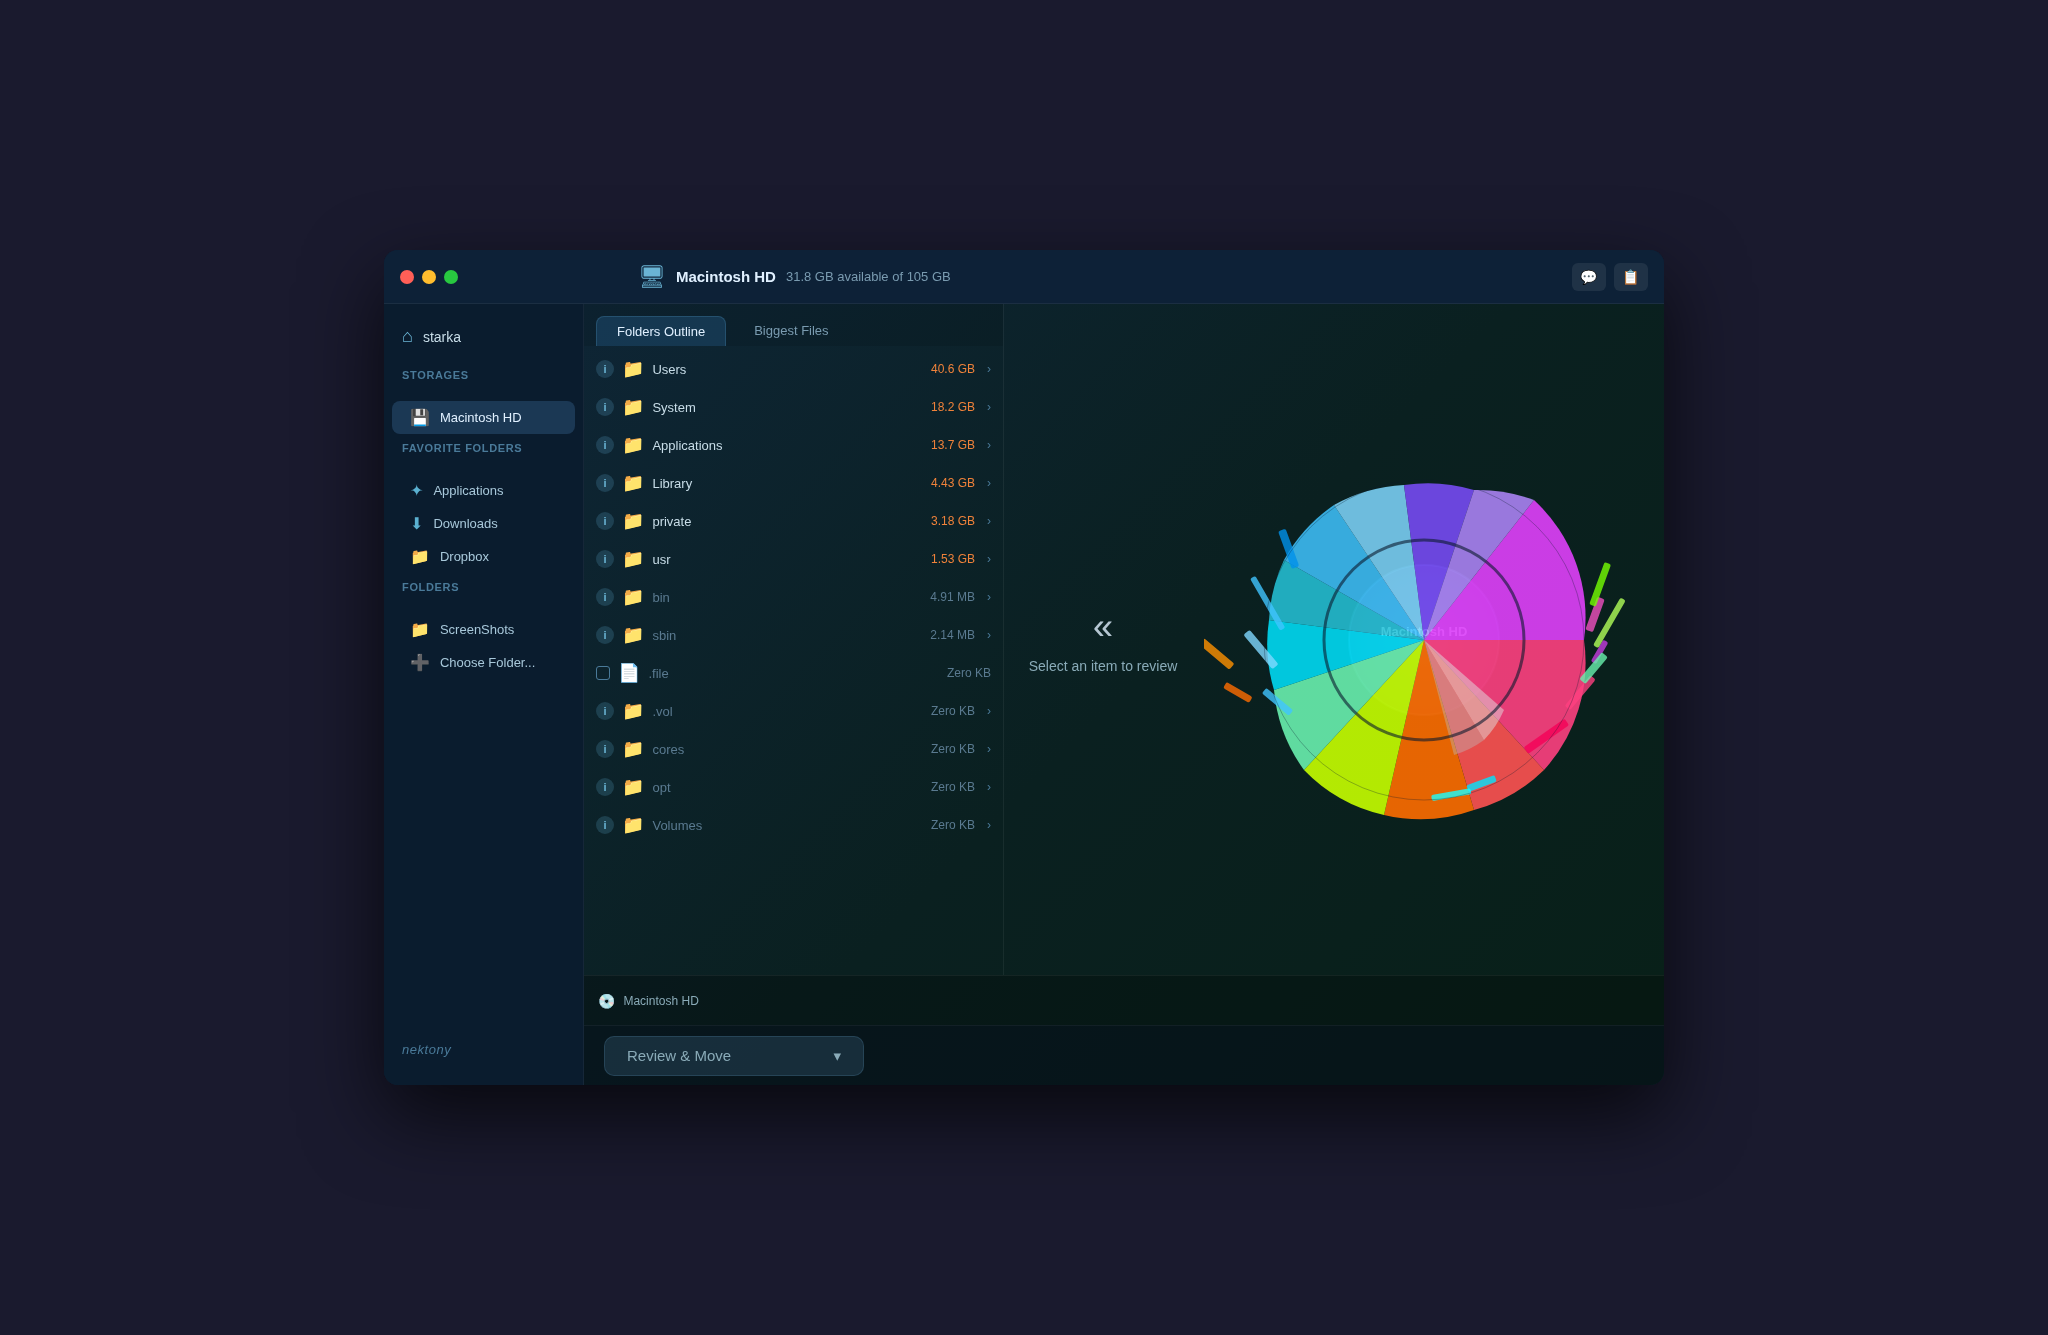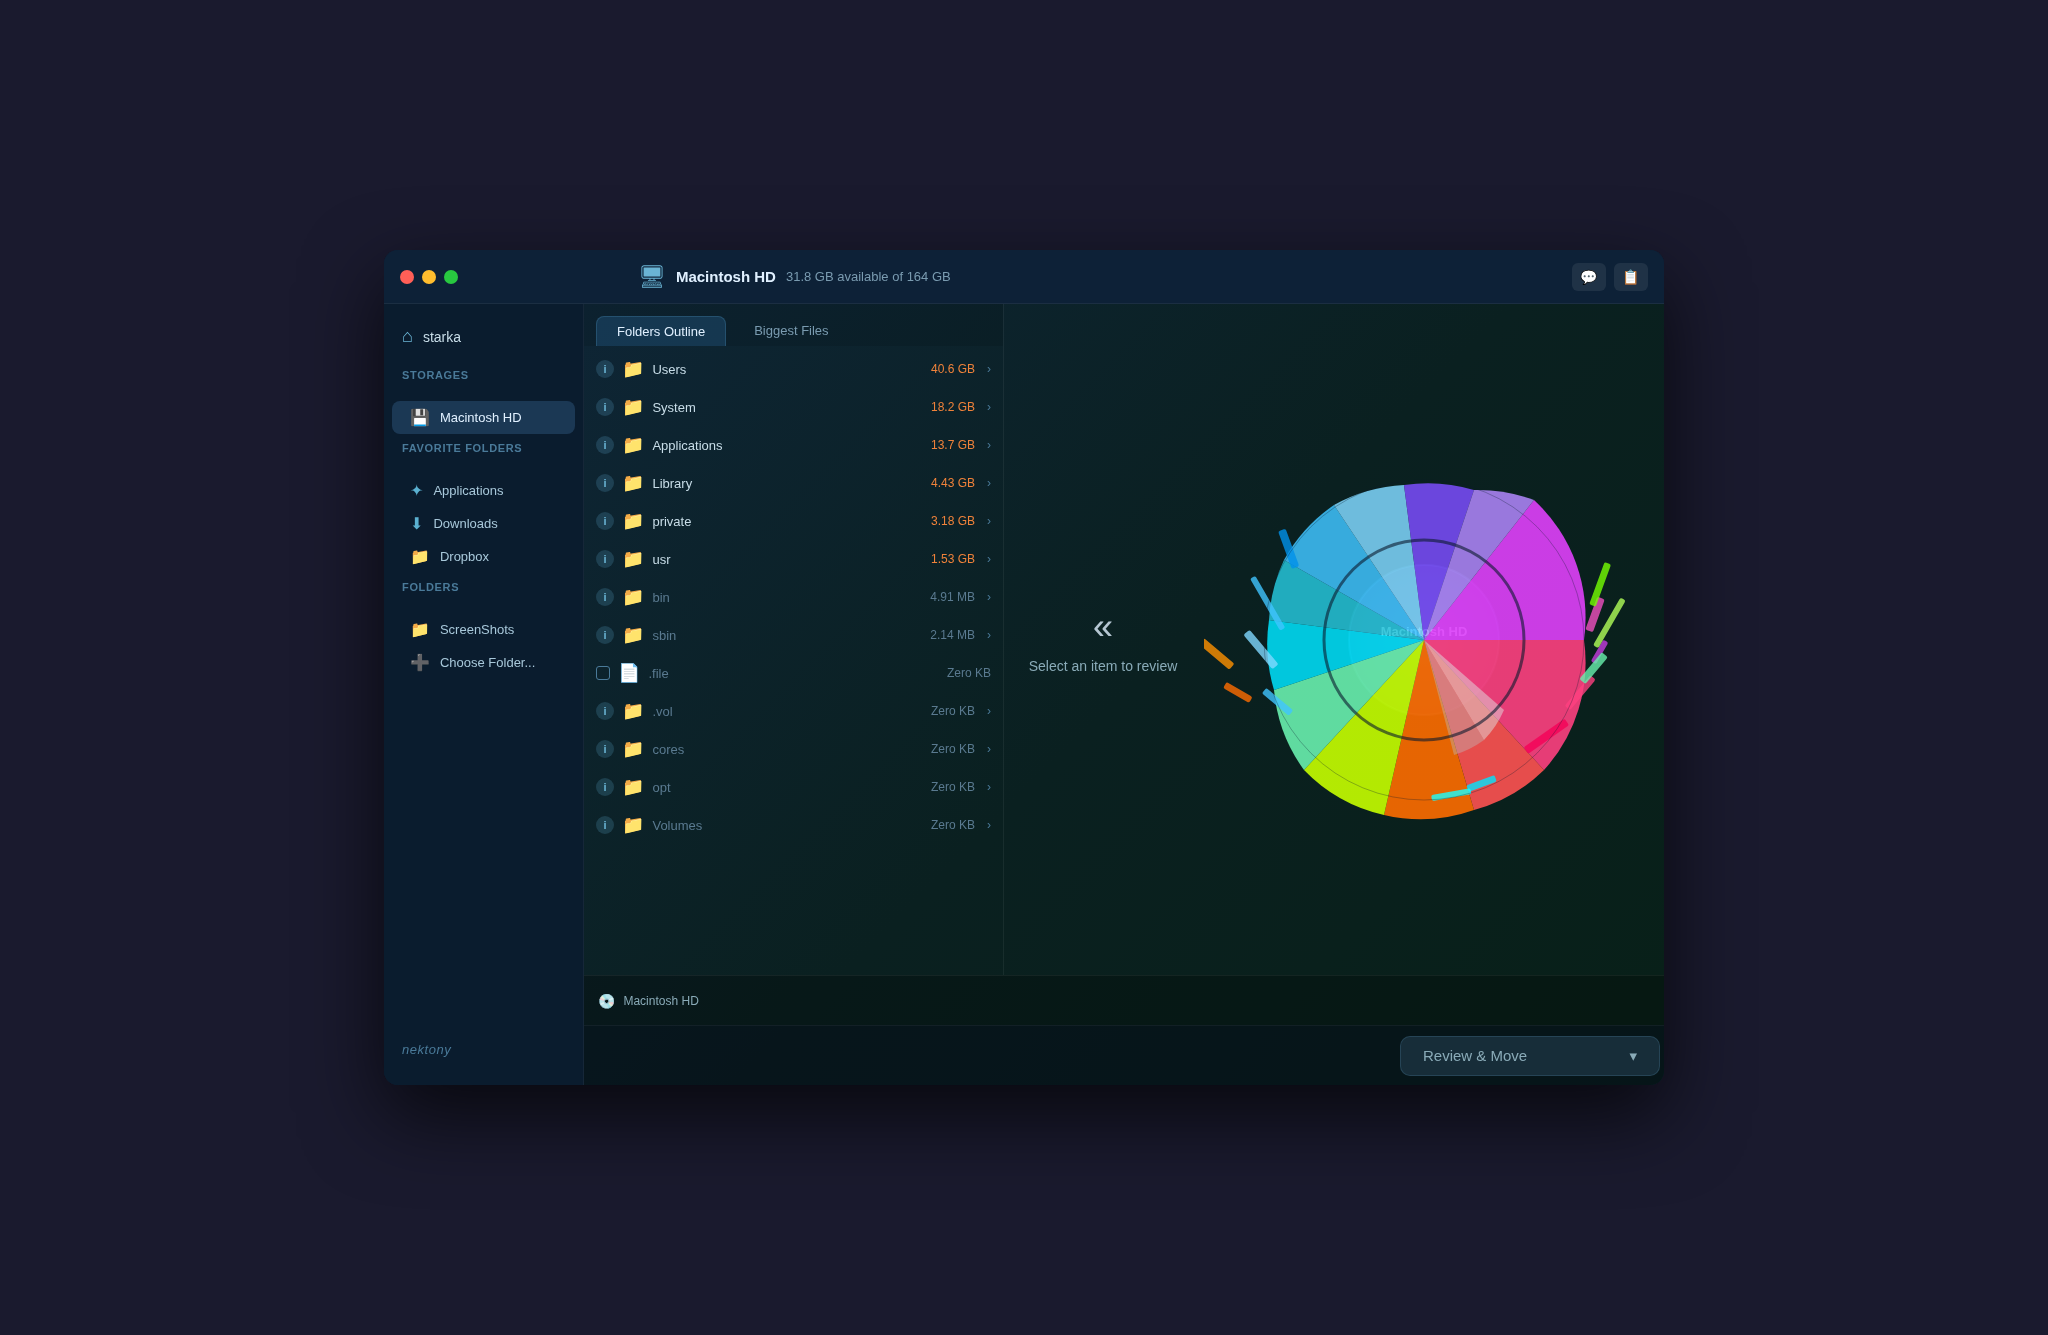--- a/index.html
+++ b/index.html
@@ -287,22 +287,22 @@
     .breadcrumb-text {
       color: #8aabb8;
       font-size: 12px;
     }
     
     .review-bar {
       height: 60px;
       background: rgba(5,15,25,0.6);
       display: flex;
       align-items: center;
-      justify-content: flex-end;
-      padding: 0 4px;
+      justify-content: flex-start;
+      padding: 0 20px;
       border-top: 1px solid rgba(255,255,255,0.05);
       flex-shrink: 0;
     }
     .review-btn {
       display: flex;
       align-items: center;
       gap: 12px;
       background: rgba(40,70,90,0.5);
       border: 1px solid rgba(100,160,200,0.2);
       border-radius: 10px;
@@ -326,21 +326,21 @@
 
   <div class="titlebar">
     <div class="traffic-lights">
       <div class="tl tl-red"></div>
       <div class="tl tl-yellow"></div>
       <div class="tl tl-green"></div>
     </div>
     <div class="title-info">
       <span class="drive-icon">🖥</span>
       <span class="title-name">Macintosh HD</span>
-      <span class="title-sub">31.8 GB available of 164 GB</span>
+      <span class="title-sub">31.8 GB available of 105 GB</span>
     </div>
     <div class="titlebar-actions">
       <div class="tb-btn">💬</div>
       <div class="tb-btn">📋</div>
     </div>
   </div>
 
   <div class="main-layout">
 
     <div class="sidebar">

